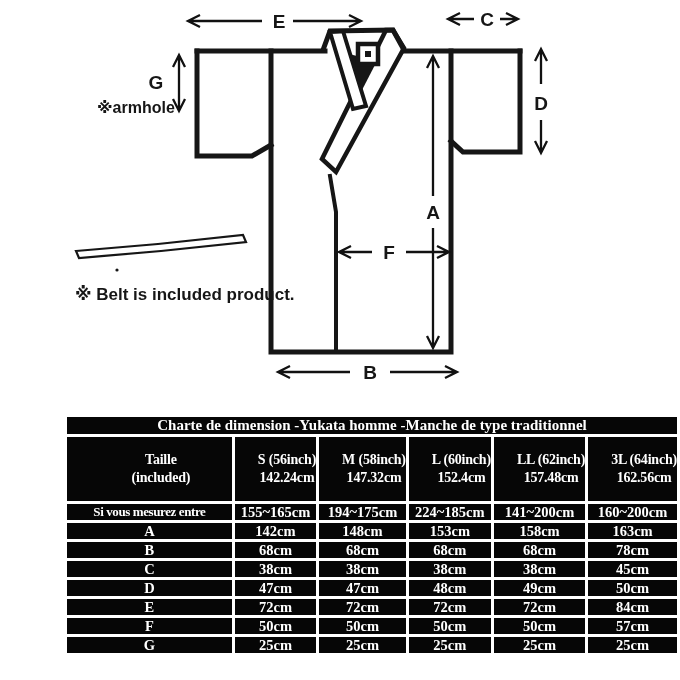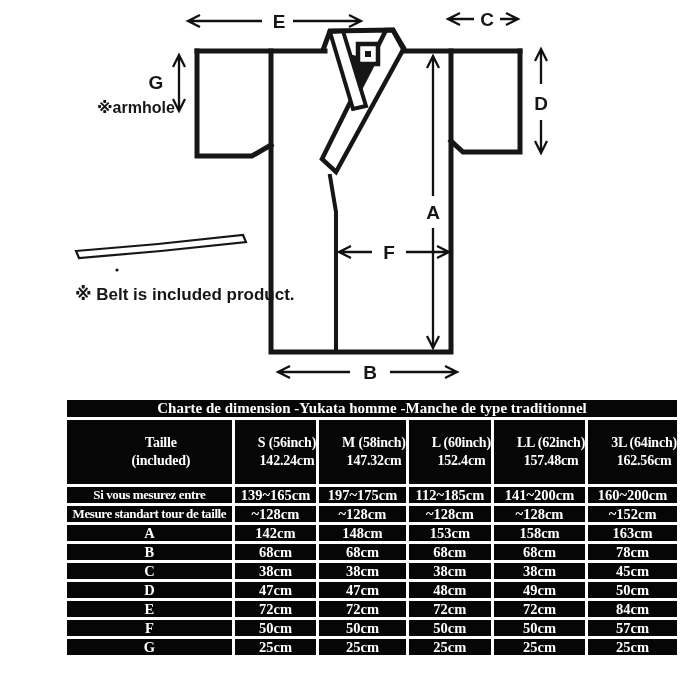--- a/index.html
+++ b/index.html
@@ -6,21 +6,21 @@
   .page {
     position:relative; width:680px; height:680px; background:var(--paper,#fff);
     font-family:"Liberation Sans","DejaVu Sans",sans-serif; overflow:hidden;
   }
   svg.diagram { position:absolute; left:0; top:0; }
   .dim-letter { font:bold 19px "Liberation Sans","DejaVu Sans",sans-serif; fill:var(--ink,#161616); }
   .note-text  { font:bold 16px "Liberation Sans","DejaVu Sans",sans-serif; fill:var(--ink,#161616); }
   .belt-text  { font:bold 17px "Liberation Sans","DejaVu Sans",sans-serif; fill:var(--ink,#161616); }
 
   table.size-table {
-    position:absolute; left:64px; top:397px;
+    position:absolute; left:64px; top:414px;
     border-collapse:separate; border-spacing:3px; table-layout:fixed;
     background:var(--paper,#fff);
   }
   table.size-table td {
     background:var(--table-bg,#060606); color:var(--table-text,#ffffff);
     font-family:"Liberation Serif","DejaVu Serif",serif; font-weight:bold;
     text-align:center; vertical-align:middle;
     white-space:nowrap; overflow:hidden; padding:0;
   }
   tr.title-row td  { height:16px; font-size:15px; }
@@ -134,33 +134,25 @@
             <div>157.48cm</div>
           </td>
           <td>
             <div>3L (64inch)</div>
             <div>162.56cm</div>
           </td>
         </tr>
 
     <tr class="data-row">
           <td class="row-label long-label">Si vous mesurez entre</td>
-          <td>139~165cm</td>
-          <td>197~175cm</td>
-          <td>112~185cm</td>
+          <td>155~165cm</td>
+          <td>194~175cm</td>
+          <td>224~185cm</td>
           <td>141~200cm</td>
           <td>160~200cm</td>
-        </tr>
-        <tr class="data-row">
-          <td class="row-label long-label">Mesure standart tour de taille</td>
-          <td>~128cm</td>
-          <td>~128cm</td>
-          <td>~128cm</td>
-          <td>~128cm</td>
-          <td>~152cm</td>
         </tr>
         <tr class="data-row">
           <td class="row-label">A</td>
           <td>142cm</td>
           <td>148cm</td>
           <td>153cm</td>
           <td>158cm</td>
           <td>163cm</td>
         </tr>
         <tr class="data-row">

